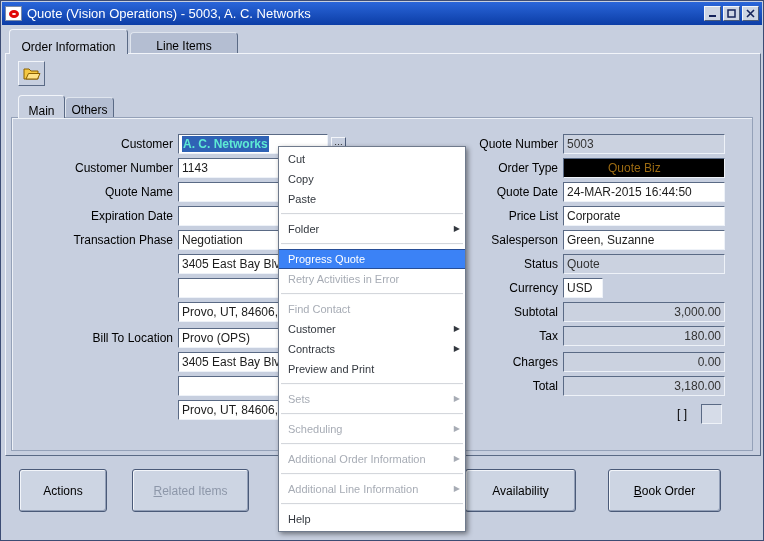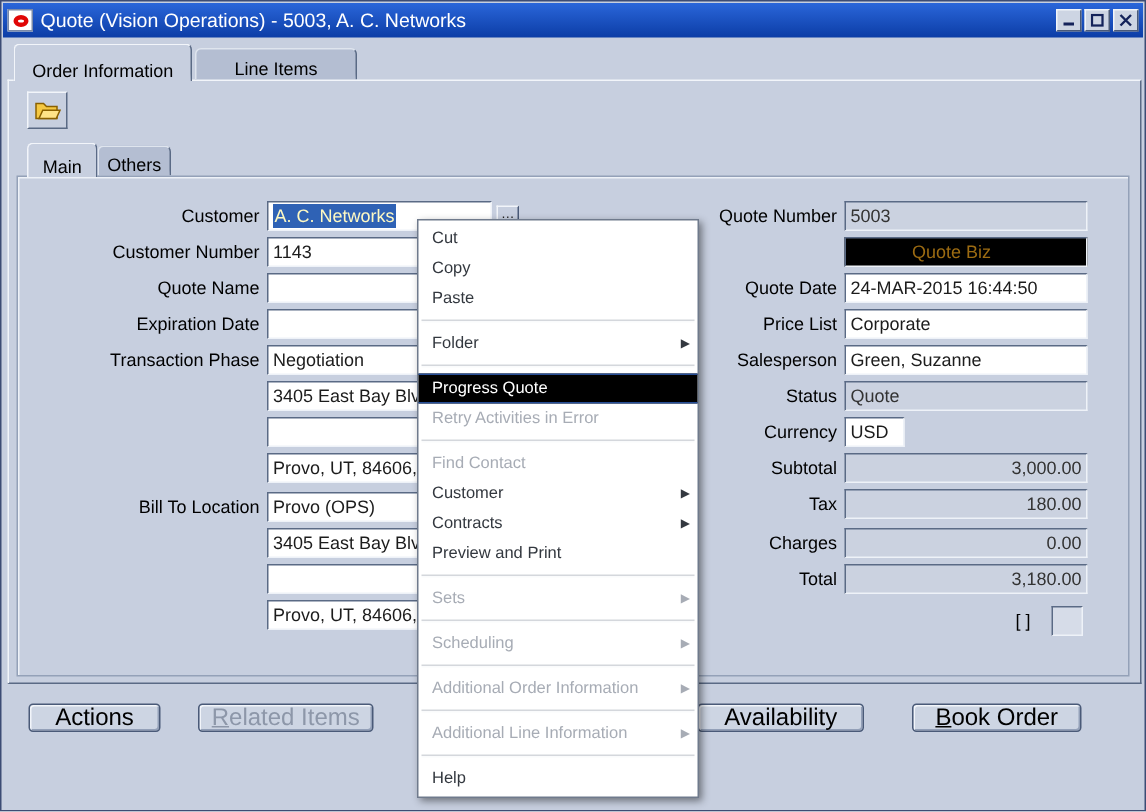--- a/index.html
+++ b/index.html
@@ -43,45 +43,45 @@
   .lbl.r { left: 458px; width: 99px; }
 
   .field { position: absolute; height: 20px; background: #fff; border: 1px solid;
     border-color: #5a6a85 #eef2f8 #eef2f8 #5a6a85; font-size: 12px; color: #1c1c1c;
     line-height: 18px; padding: 0 3px; white-space: nowrap; overflow: hidden; z-index: 2; }
   .field.l { left: 177px; width: 150px; }
   .field.r { left: 562px; width: 162px; }
   .field.ro { background: #cbd2e0; color: #333; }
   .field.req { background: #000000; color: #9c6b12; padding-left: 44px; }
   .field.num { text-align: right; }
-  .sel-text { background: #2f62b5; color: #fef9c3; padding: 1px 1px; }
+  .sel-text { background: #2f62b5; color: #5eead4; padding: 1px 1px; font-weight: bold; }
 
   .lov-btn { position: absolute; left: 330px; top: 136px; width: 15px; height: 14px;
     background: #c7cfdf; border: 1px solid; border-color: #f2f5fa #4a5a78 #4a5a78 #f2f5fa;
     font-size: 9px; line-height: 9px; text-align: center; color: #222; z-index: 2; }
 
   .ff-text { position: absolute; left: 676px; top: 406px; font-size: 12px; color: #000; z-index: 2; }
   .ff-box { position: absolute; left: 700px; top: 403px; width: 21px; height: 20px;
     background: #d6dce8; border: 1px solid; border-color: #5a6a85 #eef2f8 #eef2f8 #5a6a85; z-index: 2; }
 
-  .btn { position: absolute; top: 468px; height: 19px; background: #cdd5e3;
+  .btn { position: absolute; top: 468px; height: 43px; background: #cdd5e3;
     border: 1px solid #4a5a78; border-radius: 3px;
     box-shadow: inset 1px 1px 0 #f2f5fa, inset -1px -1px 0 #93a0b8;
-    font-size: 16px; color: #000; display: flex; align-items: center; justify-content: center;
+    font-size: 12px; color: #000; display: flex; align-items: center; justify-content: center;
     z-index: 2; white-space: nowrap; }
   .btn.disabled { color: #8d97a9; }
   .btn .mn { text-decoration: underline; }
 
   .menu { position: absolute; left: 277px; top: 145px; width: 188px; background: #fff;
     border: 1px solid #6f7a8c; box-shadow: 2px 2px 5px rgba(0,0,0,.45);
     padding: 2px 0; z-index: 20; }
   .mi { height: 20px; line-height: 20px; padding: 0 16px 0 9px; font-size: 11px;
     color: #33383f; position: relative; white-space: nowrap; }
   .mi.disabled { color: #a7acb5; }
-  .mi.sel { background: #000000; color: #fff; border-top: 1px solid #274e97;
+  .mi.sel { background: #3b82f6; color: #fff; border-top: 1px solid #274e97;
     border-bottom: 1px solid #274e97; line-height: 18px; }
   .mi .arr { position: absolute; right: 5px; top: 0; font-size: 8px; line-height: 20px; }
   .msep { height: 10px; position: relative; }
   .msep::after { content: ""; position: absolute; left: 2px; right: 2px; top: 4px; height: 0;
     border-top: 1px solid #d4d7dc; border-bottom: 1px solid #fafbfc; }
 </style>
 </head>
 <body>
 
 <div class="window">
@@ -152,20 +152,21 @@
   <div class="field l" style="top:229px">Negotiation</div>
   <div class="field l" style="top:253px">3405 East Bay Blv</div>
   <div class="field l" style="top:277px"></div>
   <div class="field l" style="top:301px">Provo, UT, 84606,</div>
   <div class="field l" style="top:327px">Provo (OPS)</div>
   <div class="field l" style="top:351px">3405 East Bay Blv</div>
   <div class="field l" style="top:375px"></div>
   <div class="field l" style="top:399px">Provo, UT, 84606,</div>
 
   <div class="lbl r" style="top:133px">Quote Number</div>
+  <div class="lbl r" style="top:157px">Order Type</div>
   <div class="lbl r" style="top:181px">Quote Date</div>
   <div class="lbl r" style="top:229px">Salesperson</div>
   <div class="lbl r" style="top:205px">Price List</div>
   <div class="lbl r" style="top:253px">Status</div>
   <div class="lbl r" style="top:277px">Currency</div>
   <div class="lbl r" style="top:301px">Subtotal</div>
   <div class="lbl r" style="top:325px">Tax</div>
   <div class="lbl r" style="top:351px">Charges</div>
   <div class="lbl r" style="top:375px">Total</div>
 

